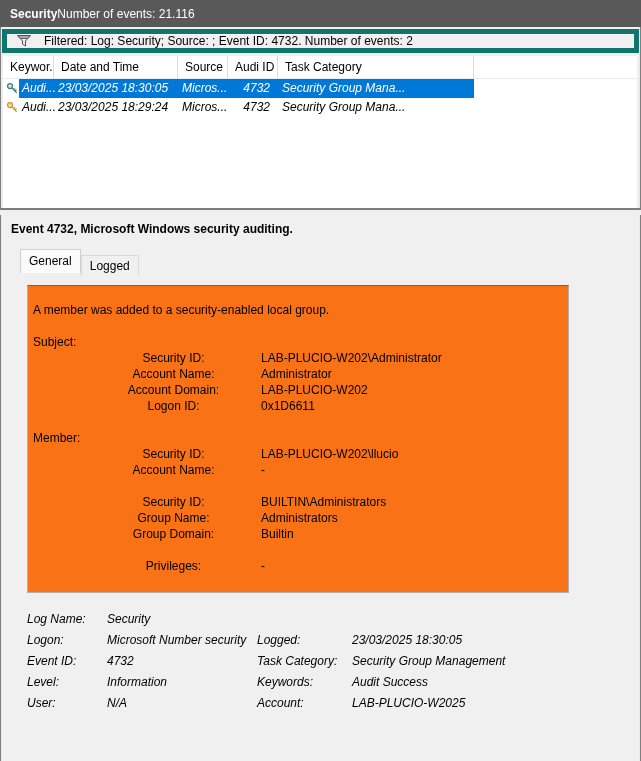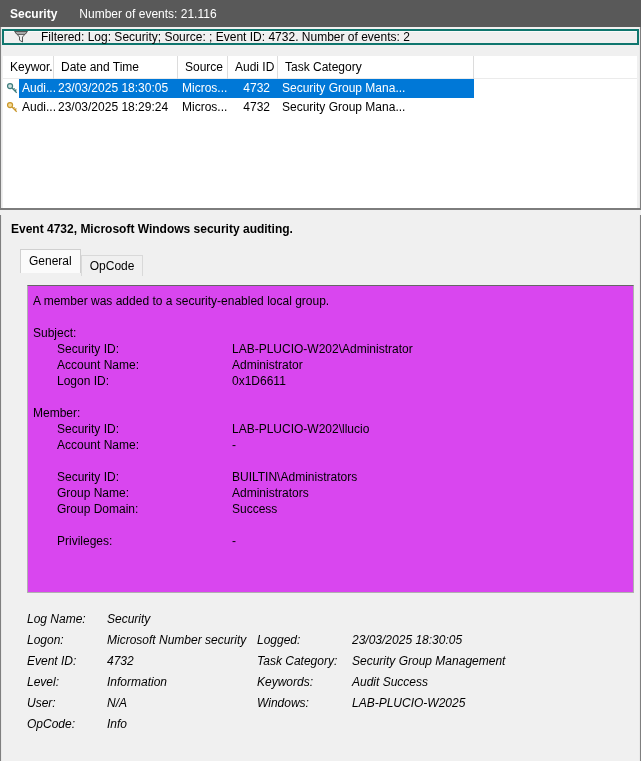--- a/index.html
+++ b/index.html
@@ -19,26 +19,26 @@
     box-shadow: inset 1px 0 0 #e9e9e9, inset -1px 0 0 #e9e9e9;
     pointer-events:none;
   }
   
   .titlebar {
     position:absolute; top:0; left:0; width:641px; height:27px;
     background:#595959; color:#fff;
     display:flex; align-items:center;
   }
   .titlebar .t-title { font-weight:bold; margin-left:10px; }
-  .titlebar .t-count { margin-left:22px; }
+  .titlebar .t-count { }
   
   .filterbar {
-    position:absolute; top:29px; left:2px; width:637px; height:16px;
+    position:absolute; top:29px; left:2px; width:637px; height:24px;
     background:#f0f0f0;
-    border:2px solid #0f766e;
+    border:5px solid #0f766e;
     box-shadow: inset 0 1px 0 #fbfbfb;
     display:flex; align-items:center;
   }
   .filterbar .funnel { margin-left:9px; width:16px; height:14px; }
   .filterbar .f-text { margin-left:12px; }
   
   .listarea {
     position:absolute; top:56px; left:3px; width:634px; height:152px;
     background:#fff; overflow:hidden;
   }
@@ -51,21 +51,21 @@
   .hc0 { left:0;   width:51px; }
   .hc1 { left:51px; width:124px; }
   .hc2 { left:175px; width:50px; }
   .hc3 { left:225px; width:50px; }
   .hc4 { left:275px; width:196px; }
   .lrow { position:relative; height:19px; line-height:19px; white-space:nowrap; }
   .lrow .hl {
     position:absolute; left:16px; top:0; width:455px; height:19px;
     background:#0078d7;
   }
-  .lrow .cell { position:absolute; top:0; height:19px; }
+  .lrow .cell { position:absolute; top:0; height:19px;font-style:italic; }
   .lrow .icon { position:absolute; left:3px; top:3px; width:13px; height:13px; }
   .c-kw  { left:19px; }
   .c-dt  { left:55px; }
   .c-src { left:179px; }
   .c-eid { left:207px; width:60px; text-align:right; }
   .c-tc  { left:279px; }
   .row-selected .cell { color:#fff; }
   
   .splitter {
     position:absolute; top:208px; left:0; width:641px; height:7px;
@@ -80,28 +80,28 @@
     display:inline-block; padding:0 8px; height:21px; line-height:20px;
     background:#f0f0f0; border:1px solid #d9d9d9; border-bottom:none;
     vertical-align:bottom; position:relative; top:3px; cursor:default;
   }
   .tab.active {
     background:#fbfbfb; height:24px; line-height:23px; top:0; z-index:2;
     border-color:#d0d0d0;
   }
   
   .descbox {
-    position:absolute; top:70px; left:24px; width:607px; height:308px;
-    background:#d946ef;
+    position:absolute; top:70px; left:24px; width:542px; height:308px;
+    background:#f97316;
     border:1px solid #b0b0b0; border-top:1px solid #666;
-    overflow:hidden; padding-top:7px;
+    overflow:hidden; padding-top:16px;
   }
   .desc-line { height:16px; line-height:16px; padding-left:5px; white-space:nowrap; }
   .desc-blank { height:16px; }
-  .flabel { display:inline-block; margin-left:24px; width:175px; }
+  .flabel { display:inline-block; margin-left:53px; width:175px;text-align:center; }
   
   .meta { position:absolute; top:394px; left:0; width:634px; }
   .meta-row { position:relative; height:21px; line-height:21px; }
   .meta-row span { position:absolute; top:0; white-space:nowrap;font-style:italic; }
   .m-l1 { left:24px; }
   .m-v1 { left:104px; }
   .m-l2 { left:254px; }
   .m-v2 { left:349px; }
 </style>
 </head>
@@ -156,41 +156,42 @@
     <span class="cell c-tc">Security Group Mana...</span>
   </div>
 </div>
 
 <div class="splitter"></div>
 
 <div class="lowerpane">
   <div class="event-title">Event 4732, Microsoft Windows security auditing.</div>
 
   <div class="tabs">
-    <div class="tab active">General</div><div class="tab">OpCode</div>
+    <div class="tab active">General</div><div class="tab">Logged</div>
   </div>
 
   <div class="descbox">
     <div class="desc-line">A member was added to a security-enabled local group.</div>
     <div class="desc-blank"></div>
 
     <div class="desc-line">Subject:</div>
     <div class="desc-line"><span class="flabel">Security ID:</span><span>LAB-PLUCIO-W202\Administrator</span></div>
     <div class="desc-line"><span class="flabel">Account Name:</span><span>Administrator</span></div>
+    <div class="desc-line"><span class="flabel">Account Domain:</span><span>LAB-PLUCIO-W202</span></div>
     <div class="desc-line"><span class="flabel">Logon ID:</span><span>0x1D6611</span></div>
     <div class="desc-blank"></div>
 
     <div class="desc-line">Member:</div>
     <div class="desc-line"><span class="flabel">Security ID:</span><span>LAB-PLUCIO-W202\llucio</span></div>
     <div class="desc-line"><span class="flabel">Account Name:</span><span>-</span></div>
     <div class="desc-blank"></div>
 
     <div class="desc-line"><span class="flabel">Security ID:</span><span>BUILTIN\Administrators</span></div>
     <div class="desc-line"><span class="flabel">Group Name:</span><span>Administrators</span></div>
-    <div class="desc-line"><span class="flabel">Group Domain:</span><span>Success</span></div>
+    <div class="desc-line"><span class="flabel">Group Domain:</span><span>Builtin</span></div>
     <div class="desc-blank"></div>
 
     <div class="desc-line"><span class="flabel">Privileges:</span><span>-</span></div>
   </div>
 
   <div class="meta">
     <div class="meta-row">
       <span class="m-l1">Log Name:</span>
       <span class="m-v1">Security</span>
     </div>
@@ -208,21 +209,17 @@
     </div>
     <div class="meta-row">
       <span class="m-l1">Level:</span>
       <span class="m-v1">Information</span>
       <span class="m-l2">Keywords:</span>
       <span class="m-v2">Audit Success</span>
     </div>
     <div class="meta-row">
       <span class="m-l1">User:</span>
       <span class="m-v1">N/A</span>
-      <span class="m-l2">Windows:</span>
+      <span class="m-l2">Account:</span>
       <span class="m-v2">LAB-PLUCIO-W2025</span>
     </div>
-    <div class="meta-row">
-      <span class="m-l1">OpCode:</span>
-      <span class="m-v1">Info</span>
-    </div>
   </div>
 </div>
 
 </body></html>

